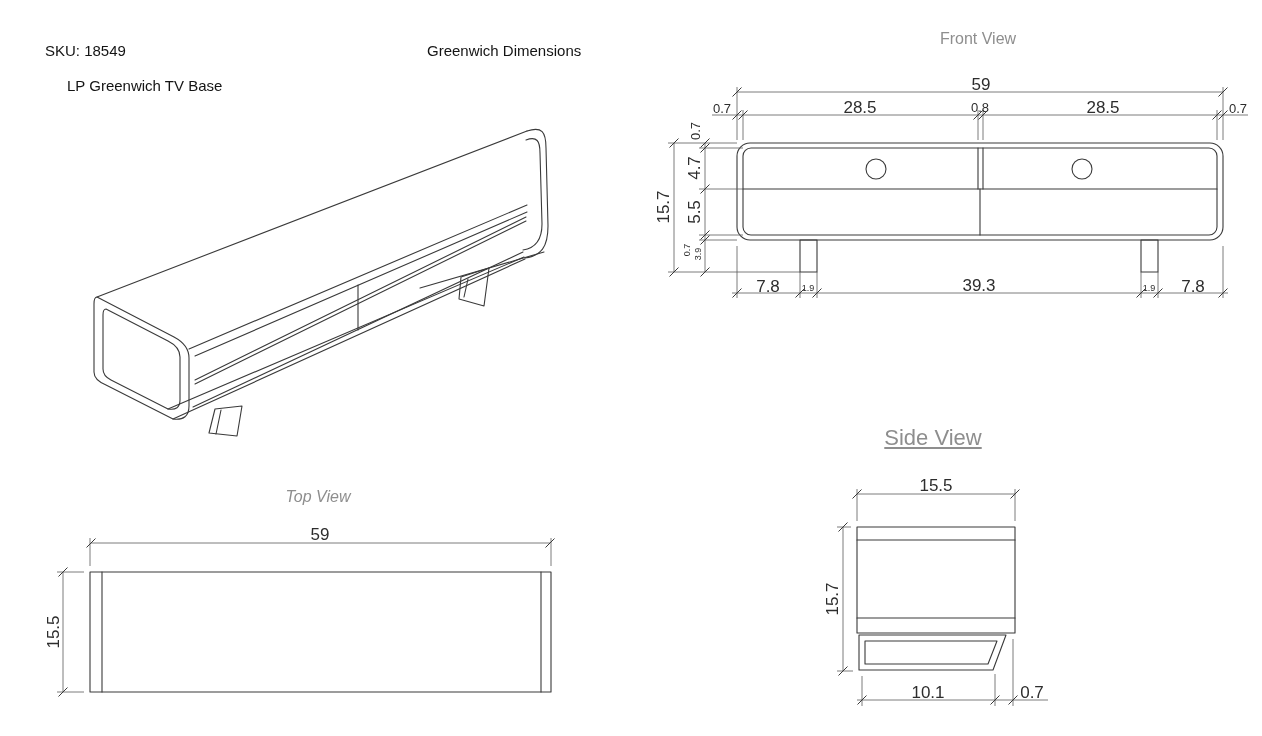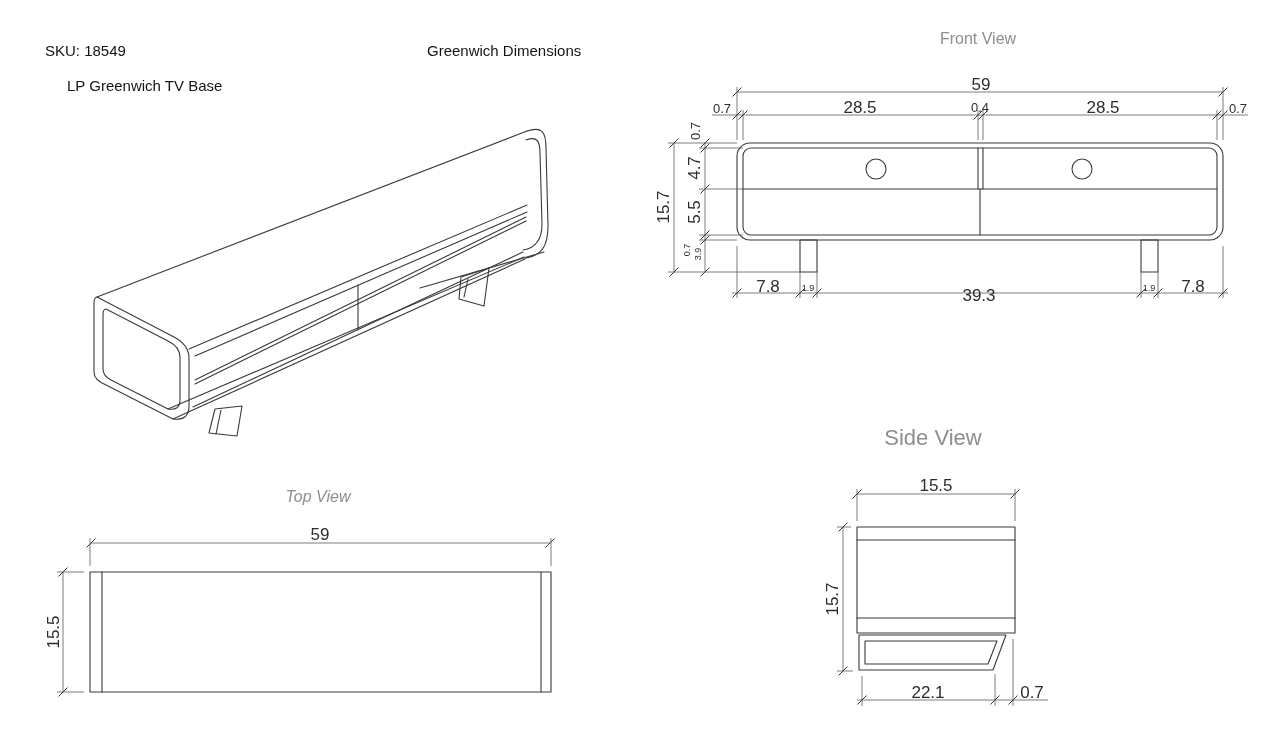--- a/index.html
+++ b/index.html
@@ -8,21 +8,21 @@
   svg{position:absolute;left:0;top:0;}
   .ln{fill:none;stroke:#3a3a3a;stroke-width:1.1;stroke-linejoin:round;stroke-linecap:round;}
   .dm{fill:none;stroke:#5b5b5b;stroke-width:0.8;}
   .lbl{position:absolute;transform:translate(-50%,-50%);font-size:17px;color:#2d2d2d;
        white-space:nowrap;line-height:1;}
   .lbl.md{font-size:13px;}
   .lbl.xs{font-size:9px;}
   .lbl.rot{transform:translate(-50%,-50%) rotate(-90deg);}
   .vtitle{position:absolute;transform:translate(-50%,-50%);font-size:16px;color:#8e8e8e;
           white-space:nowrap;line-height:1;}
-  .vtitle.lg{font-size:22px;}
+  .vtitle.lg{font-size:22px;text-decoration:underline;}
   .hdr{position:absolute;font-size:15px;color:#141414;white-space:nowrap;line-height:1;}
 </style>
 </head>
 <body>
 
 <div id="page">
 
   <svg width="1262" height="736" viewBox="0 0 1262 736">
     <defs>
       <path id="tick" d="M-4.5,4.5 L4.5,-4.5" stroke="#3a3a3a" stroke-width="1"></path>
@@ -160,36 +160,36 @@
   <div class="hdr" style="left:45px;top:78px;margin-left:22px;">LP Greenwich TV Base</div>
   <div class="hdr" style="left:427px;top:43px;">Greenwich Dimensions</div>
 
   <div class="vtitle" style="left:978px;top:39px;">Front View</div>
   <div class="vtitle" style="left:318px;top:497px;font-style:italic;">Top View</div>
   <div class="vtitle lg" style="left:933px;top:438px;">Side View</div>
 
   <div class="lbl" style="left:981px;top:84px;">59</div>
   <div class="lbl md" style="left:722px;top:108px;">0.7</div>
   <div class="lbl" style="left:860px;top:107px;">28.5</div>
-  <div class="lbl md" style="left:980px;top:107px;">0.4</div>
+  <div class="lbl md" style="left:980px;top:107px;">0.8</div>
   <div class="lbl" style="left:1103px;top:107px;">28.5</div>
   <div class="lbl md" style="left:1238px;top:108px;">0.7</div>
   <div class="lbl md rot" style="left:695px;top:131px;">0.7</div>
   <div class="lbl rot" style="left:694px;top:168px;">4.7</div>
   <div class="lbl rot" style="left:694px;top:212px;">5.5</div>
   <div class="lbl xs rot" style="left:687px;top:250px;">0.7</div>
   <div class="lbl xs rot" style="left:698px;top:254px;">3.9</div>
   <div class="lbl rot" style="left:663px;top:207px;">15.7</div>
   <div class="lbl" style="left:768px;top:286px;">7.8</div>
   <div class="lbl xs" style="left:808px;top:288px;">1.9</div>
-  <div class="lbl" style="left:979px;top:295px;">39.3</div>
+  <div class="lbl" style="left:979px;top:285px;">39.3</div>
   <div class="lbl xs" style="left:1149px;top:288px;">1.9</div>
   <div class="lbl" style="left:1193px;top:286px;">7.8</div>
 
   <div class="lbl" style="left:320px;top:534px;">59</div>
   <div class="lbl rot" style="left:53px;top:632px;">15.5</div>
 
   <div class="lbl" style="left:936px;top:485px;">15.5</div>
   <div class="lbl rot" style="left:832px;top:599px;">15.7</div>
-  <div class="lbl" style="left:928px;top:692px;">22.1</div>
+  <div class="lbl" style="left:928px;top:692px;">10.1</div>
   <div class="lbl" style="left:1032px;top:692px;">0.7</div>
 
 </div>
 
 </body></html>

